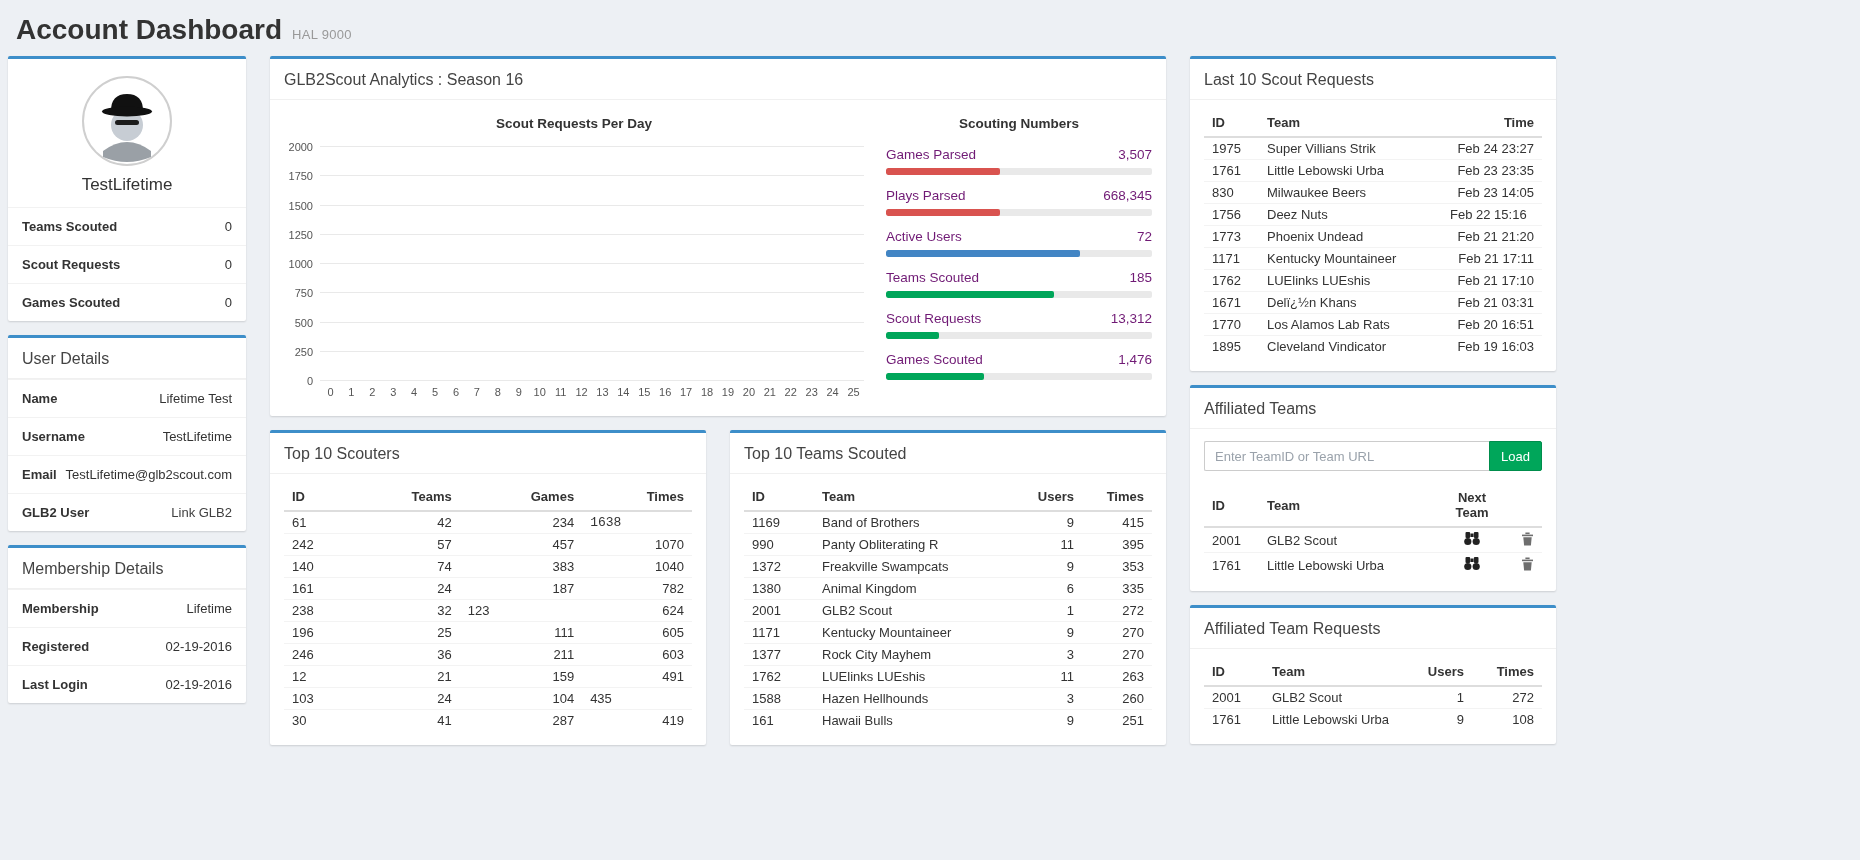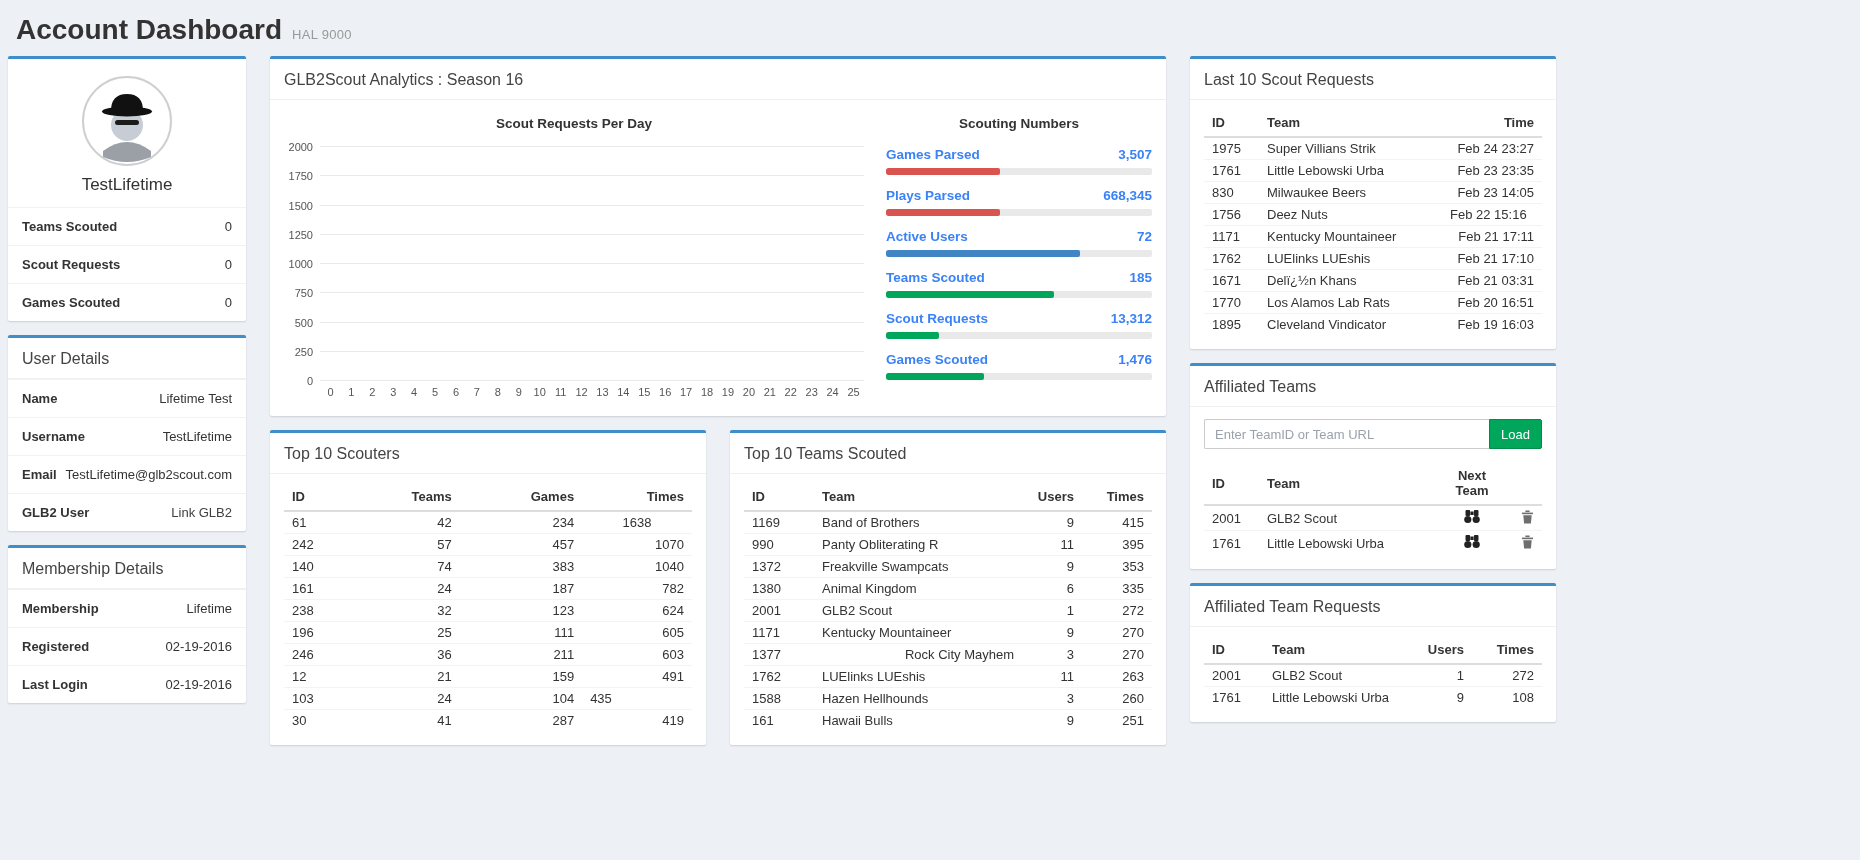--- a/index.html
+++ b/index.html
@@ -62,21 +62,21 @@
     padding-right:7px; font-size:11px; color:#555; line-height:1;
   }
   .bars { position:absolute; left:0; right:0; top:0; bottom:0; display:flex; align-items:flex-end; }
   .bar-slot { flex:1; display:flex; justify-content:center; }
   .bar { width:60%; }
   .xlabels { display:flex; margin-left:36px; margin-top:5px; }
   .xlabel { flex:1; text-align:center; font-size:11px; color:#555; }
 
   .numbers { flex:1; margin-left:22px; }
   .stat { margin-top:13px; }
-  .stat-row { display:flex; justify-content:space-between; font-size:13.5px; font-weight:bold; color:#3b82f6; }
+  .stat-row { display:flex; justify-content:space-between; font-size:13.5px; font-weight:normal; color:#701a75; }
   .track { height:7px; background:#e9e9e9; border-radius:2px; margin-top:6px; overflow:hidden; }
   .fill { height:100%; border-radius:2px; }
 
   
   .center-tables { display:flex; }
   .table-card { width:436px; }
   .table-card + .table-card { margin-left:24px; }
   .table-pad { padding:8px 14px 14px 14px; }
   table { width:100%; border-collapse:collapse; font-size:13px; color:#333; }
   th { text-align:left; font-weight:bold; padding:7px 8px 6px 8px; border-bottom:2px solid #ddd; }
@@ -395,21 +395,21 @@
                     <th style="text-align: right;">Teams</th>
                     <th style="text-align: right;">Games</th>
                     <th style="text-align: right;">Times</th>
                   </tr>
                 </thead>
                 <tbody>
                   <tr>
                     <td style="text-align: left;">61</td>
                     <td style="text-align: right;">42</td>
                     <td style="text-align: right;">234</td>
-                    <td style="text-align: center;">1638</td>
+                    <td style="text-align: left; font-family: Liberation Mono, monospace;">1638</td>
                   </tr>
                   <tr>
                     <td style="text-align: left;">242</td>
                     <td style="text-align: right;">57</td>
                     <td style="text-align: right;">457</td>
                     <td style="text-align: right;">1070</td>
                   </tr>
                   <tr>
                     <td style="text-align: left;">140</td>
                     <td style="text-align: right;">74</td>
@@ -418,21 +418,21 @@
                   </tr>
                   <tr>
                     <td style="text-align: left;">161</td>
                     <td style="text-align: right;">24</td>
                     <td style="text-align: right;">187</td>
                     <td style="text-align: right;">782</td>
                   </tr>
                   <tr>
                     <td style="text-align: left;">238</td>
                     <td style="text-align: right;">32</td>
-                    <td style="text-align: right;">123</td>
+                    <td style="text-align: left;">123</td>
                     <td style="text-align: right;">624</td>
                   </tr>
                   <tr>
                     <td style="text-align: left;">196</td>
                     <td style="text-align: right;">25</td>
                     <td style="text-align: right;">111</td>
                     <td style="text-align: right;">605</td>
                   </tr>
                   <tr>
                     <td style="text-align: left;">246</td>
@@ -506,21 +506,21 @@
                     <td style="text-align: right;">272</td>
                   </tr>
                   <tr>
                     <td style="text-align: left;">1171</td>
                     <td style="text-align: left;">Kentucky Mountaineer</td>
                     <td style="text-align: right;">9</td>
                     <td style="text-align: right;">270</td>
                   </tr>
                   <tr>
                     <td style="text-align: left;">1377</td>
-                    <td style="text-align: right;">Rock City Mayhem</td>
+                    <td style="text-align: left;">Rock City Mayhem</td>
                     <td style="text-align: right;">3</td>
                     <td style="text-align: right;">270</td>
                   </tr>
                   <tr>
                     <td style="text-align: left;">1762</td>
                     <td style="text-align: left;">LUElinks LUEshis</td>
                     <td style="text-align: right;">11</td>
                     <td style="text-align: right;">263</td>
                   </tr>
                   <tr>
@@ -569,20 +569,25 @@
                 </tr>
                 <tr>
                   <td style="text-align: left;">830</td>
                   <td style="text-align: left;">Milwaukee Beers</td>
                   <td style="text-align: right;">Feb 23 14:05</td>
                 </tr>
                 <tr>
                   <td style="text-align: left;">1756</td>
                   <td style="text-align: left;">Deez Nuts</td>
                   <td style="text-align: left;">Feb 22 15:16</td>
+                </tr>
+                <tr>
+                  <td style="text-align: left;">1773</td>
+                  <td style="text-align: left;">Phoenix Undead</td>
+                  <td style="text-align: right;">Feb 21 21:20</td>
                 </tr>
                 <tr>
                   <td style="text-align: left;">1171</td>
                   <td style="text-align: left;">Kentucky Mountaineer</td>
                   <td style="text-align: right;">Feb 21 17:11</td>
                 </tr>
                 <tr>
                   <td style="text-align: left;">1762</td>
                   <td style="text-align: left;">LUElinks LUEshis</td>
                   <td style="text-align: right;">Feb 21 17:10</td>

